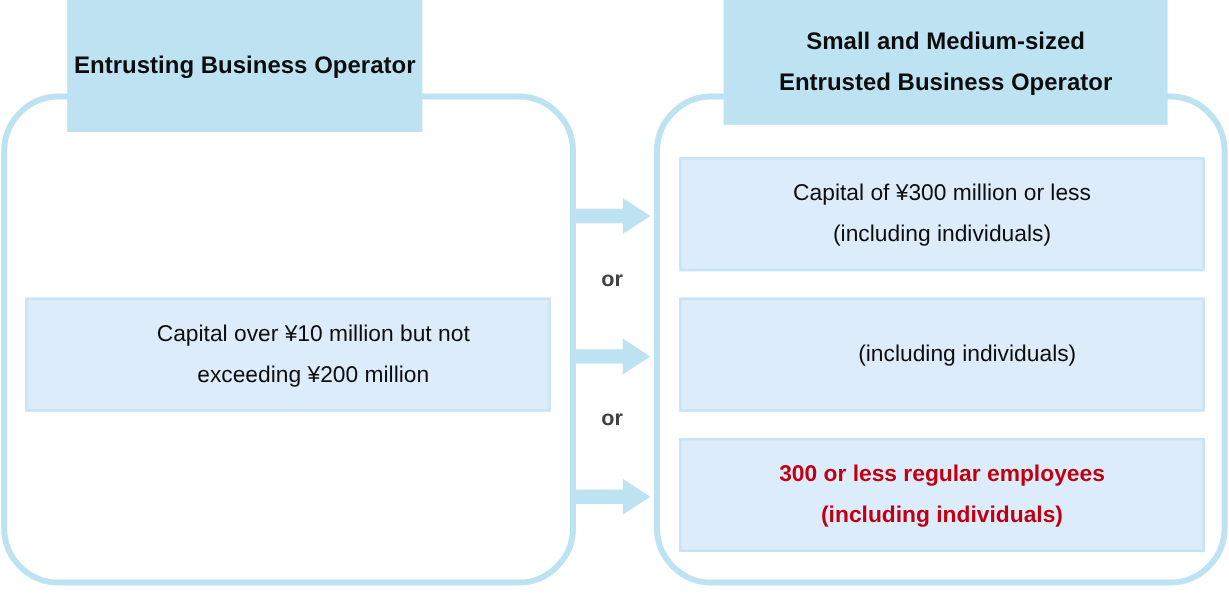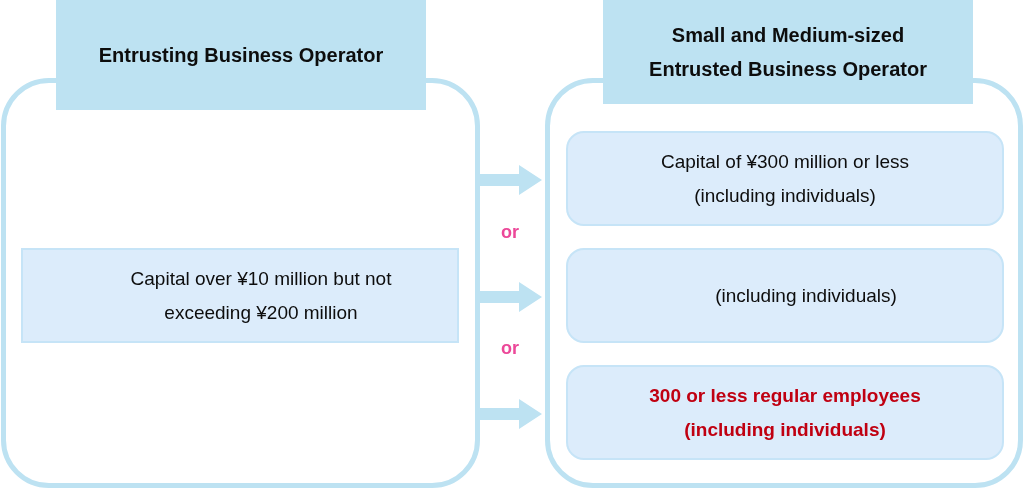--- a/index.html
+++ b/index.html
@@ -39,21 +39,21 @@
     flex-direction: column;
     align-items: center;
     justify-content: center;
     color: #0d0d0d;
     font-weight: bold;
     font-size: 20px;
     line-height: 34px;
     text-align: center;
     z-index: 3;
   }
-  #panel-left-header  { left: 56px;  top: 0px; width: 370px; height: 110px; }
+  #panel-left-header  { left: 56px;  top: 0px; width: 296px; height: 110px; }
   #panel-right-header { left: 603px; top: 0px; width: 370px; height: 104px; }
 
   
   .criteria-box {
     position: absolute;
     box-sizing: border-box;
     background: #dcecfb;
     border: 2px solid #c6e4f7;
     display: flex;
     flex-direction: column;
@@ -61,21 +61,21 @@
     justify-content: center;
     text-align: center;
     font-size: 19px;
     line-height: 34px;
     color: #0d0d0d;
     z-index: 2;
   }
   .criteria-box.emphasis { color: #c00011; font-weight: bold; }
 
   .box-left  { left: 21px;  width: 438px; }
-  .box-right { left: 566px; width: 438px; border-radius: 18px; }
+  .box-right { left: 566px; width: 438px; }
 
   .row-1 { top: 131px; height: 95px; }
   .row-2 { top: 248px; height: 95px; padding-left: 42px; }
   .row-3 { top: 365px; height: 95px; }
 
   
   .arrow {
     position: absolute;
     left: 477px;
     width: 66px;
@@ -87,21 +87,21 @@
   #arrow-3 { top: 397px; }
 
   
   .or-label {
     position: absolute;
     left: 477px;
     width: 66px;
     text-align: center;
     font-size: 18px;
     font-weight: bold;
-    color: #ec4899;
+    color: #404040;
     z-index: 4;
   }
   #or-label-1 { top: 222px; }
   #or-label-2 { top: 338px; }
 
   .nowrap-line { display: block; }
 </style>
 </head>
 <body>
 

